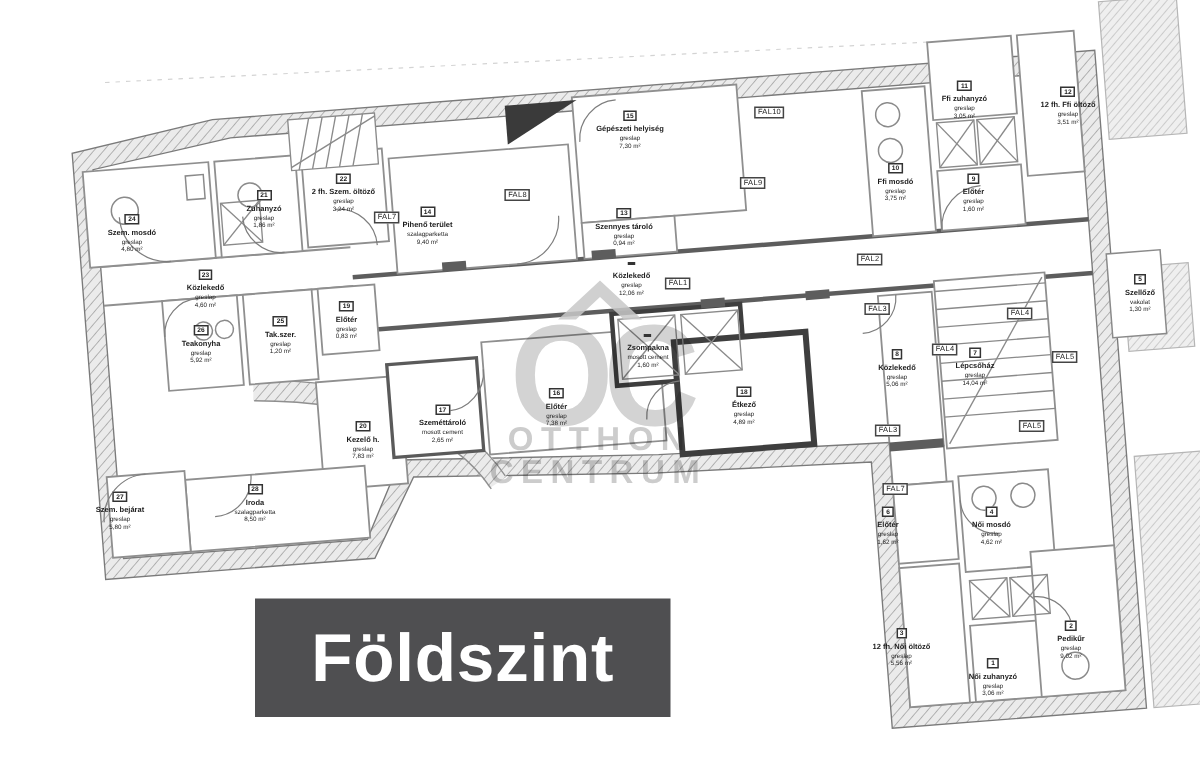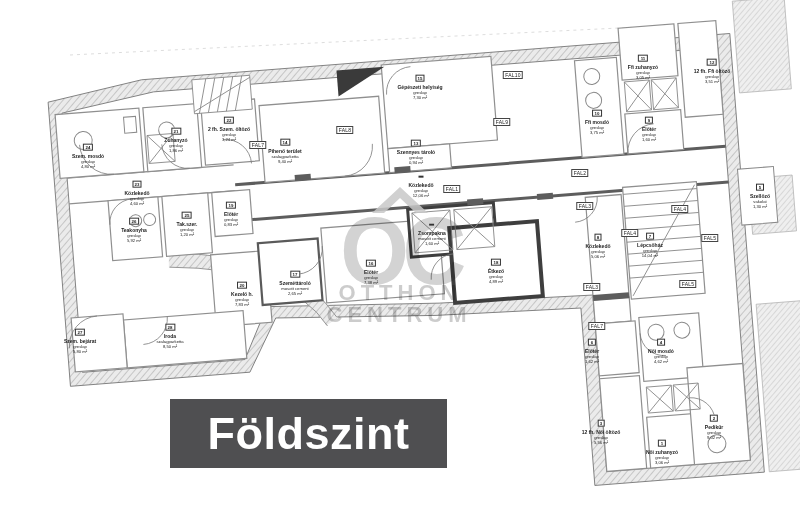--- a/index.html
+++ b/index.html
@@ -20,21 +20,21 @@
   .fal{position:absolute;transform:translate(-50%,-50%);font-size:5px;border:0.6px solid #444;
        background:#fff;padding:0 1.5px;color:#222;z-index:4;letter-spacing:.2px;}
 
   
   .wm{position:absolute;color:#c8c8c8;mix-blend-mode:multiply;opacity:.8;z-index:3;
       transform:translate(-50%,-50%);text-align:center;}
   .wm-mono{font-size:96px;font-weight:bold;letter-spacing:-7px;transform:translate(-50%,-50%) scaleX(.92);}
   .wm-line{font-size:22px;font-weight:bold;letter-spacing:5px;color:#bfbfbf;}
 
   
-  .banner{position:absolute;left:170px;top:399px;width:277px;height:69px;background:#4f4f51;
+  .banner{position:absolute;left:170px;top:399px;width:277px;height:79px;background:#4f4f51;
           display:flex;align-items:center;justify-content:center;z-index:6;}
   .banner span{color:#ffffff;font-weight:bold;font-size:45px;letter-spacing:.5px;}
 </style>
 </head>
 <body>
 
 <div class="stage">
 
 <svg class="plan" width="800" height="513" viewBox="0 0 800 513">
   <defs>

